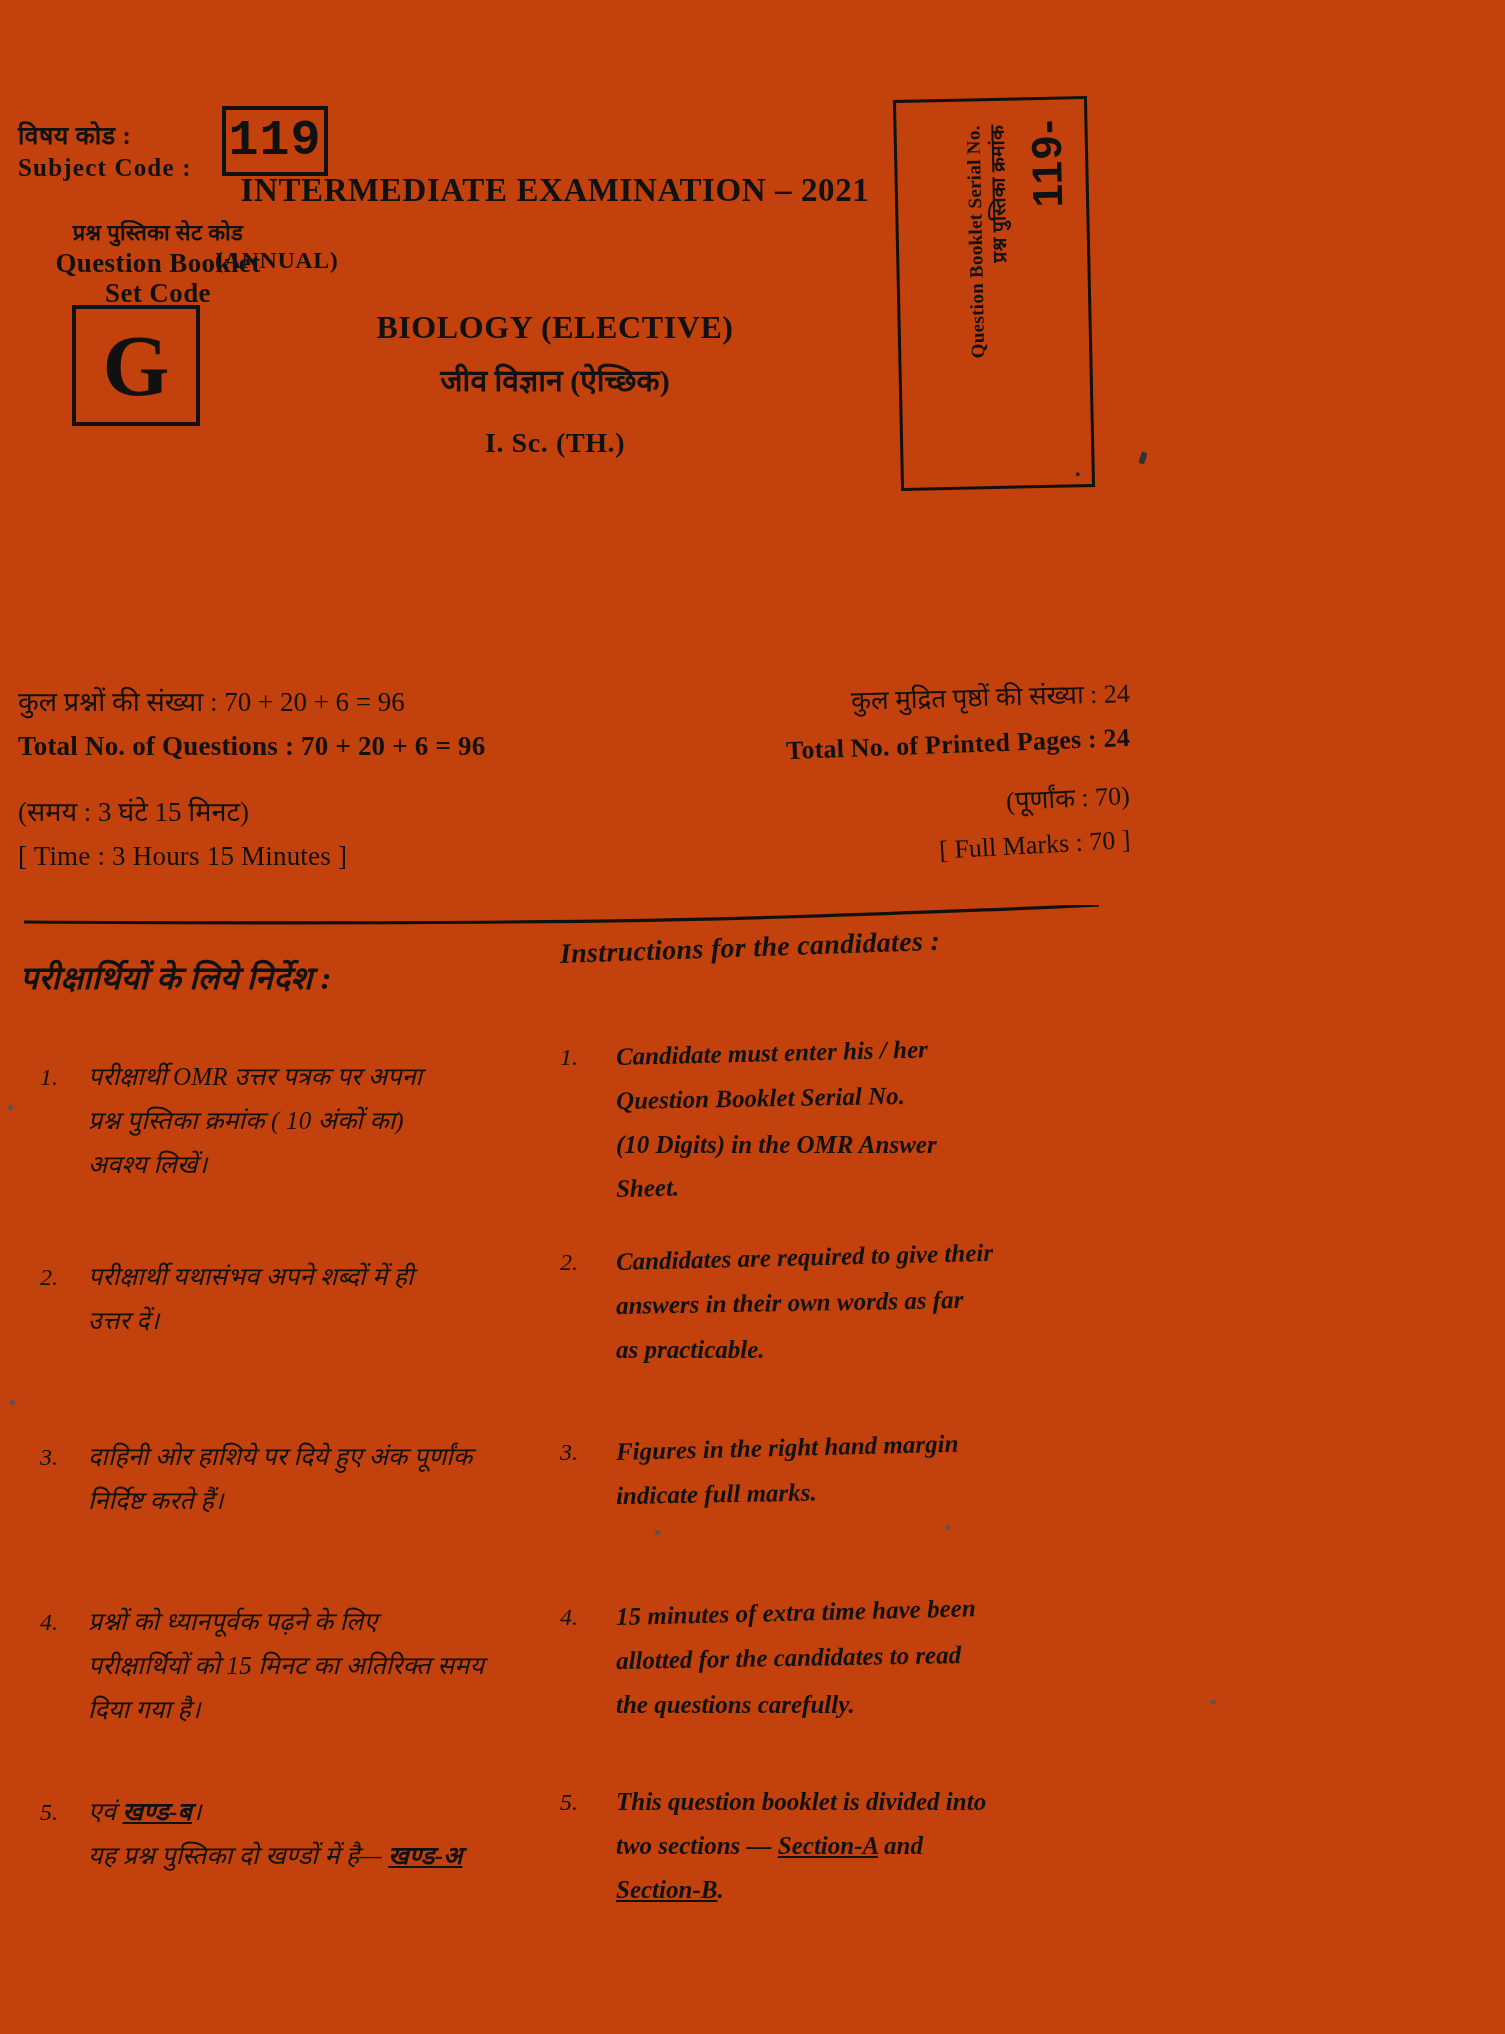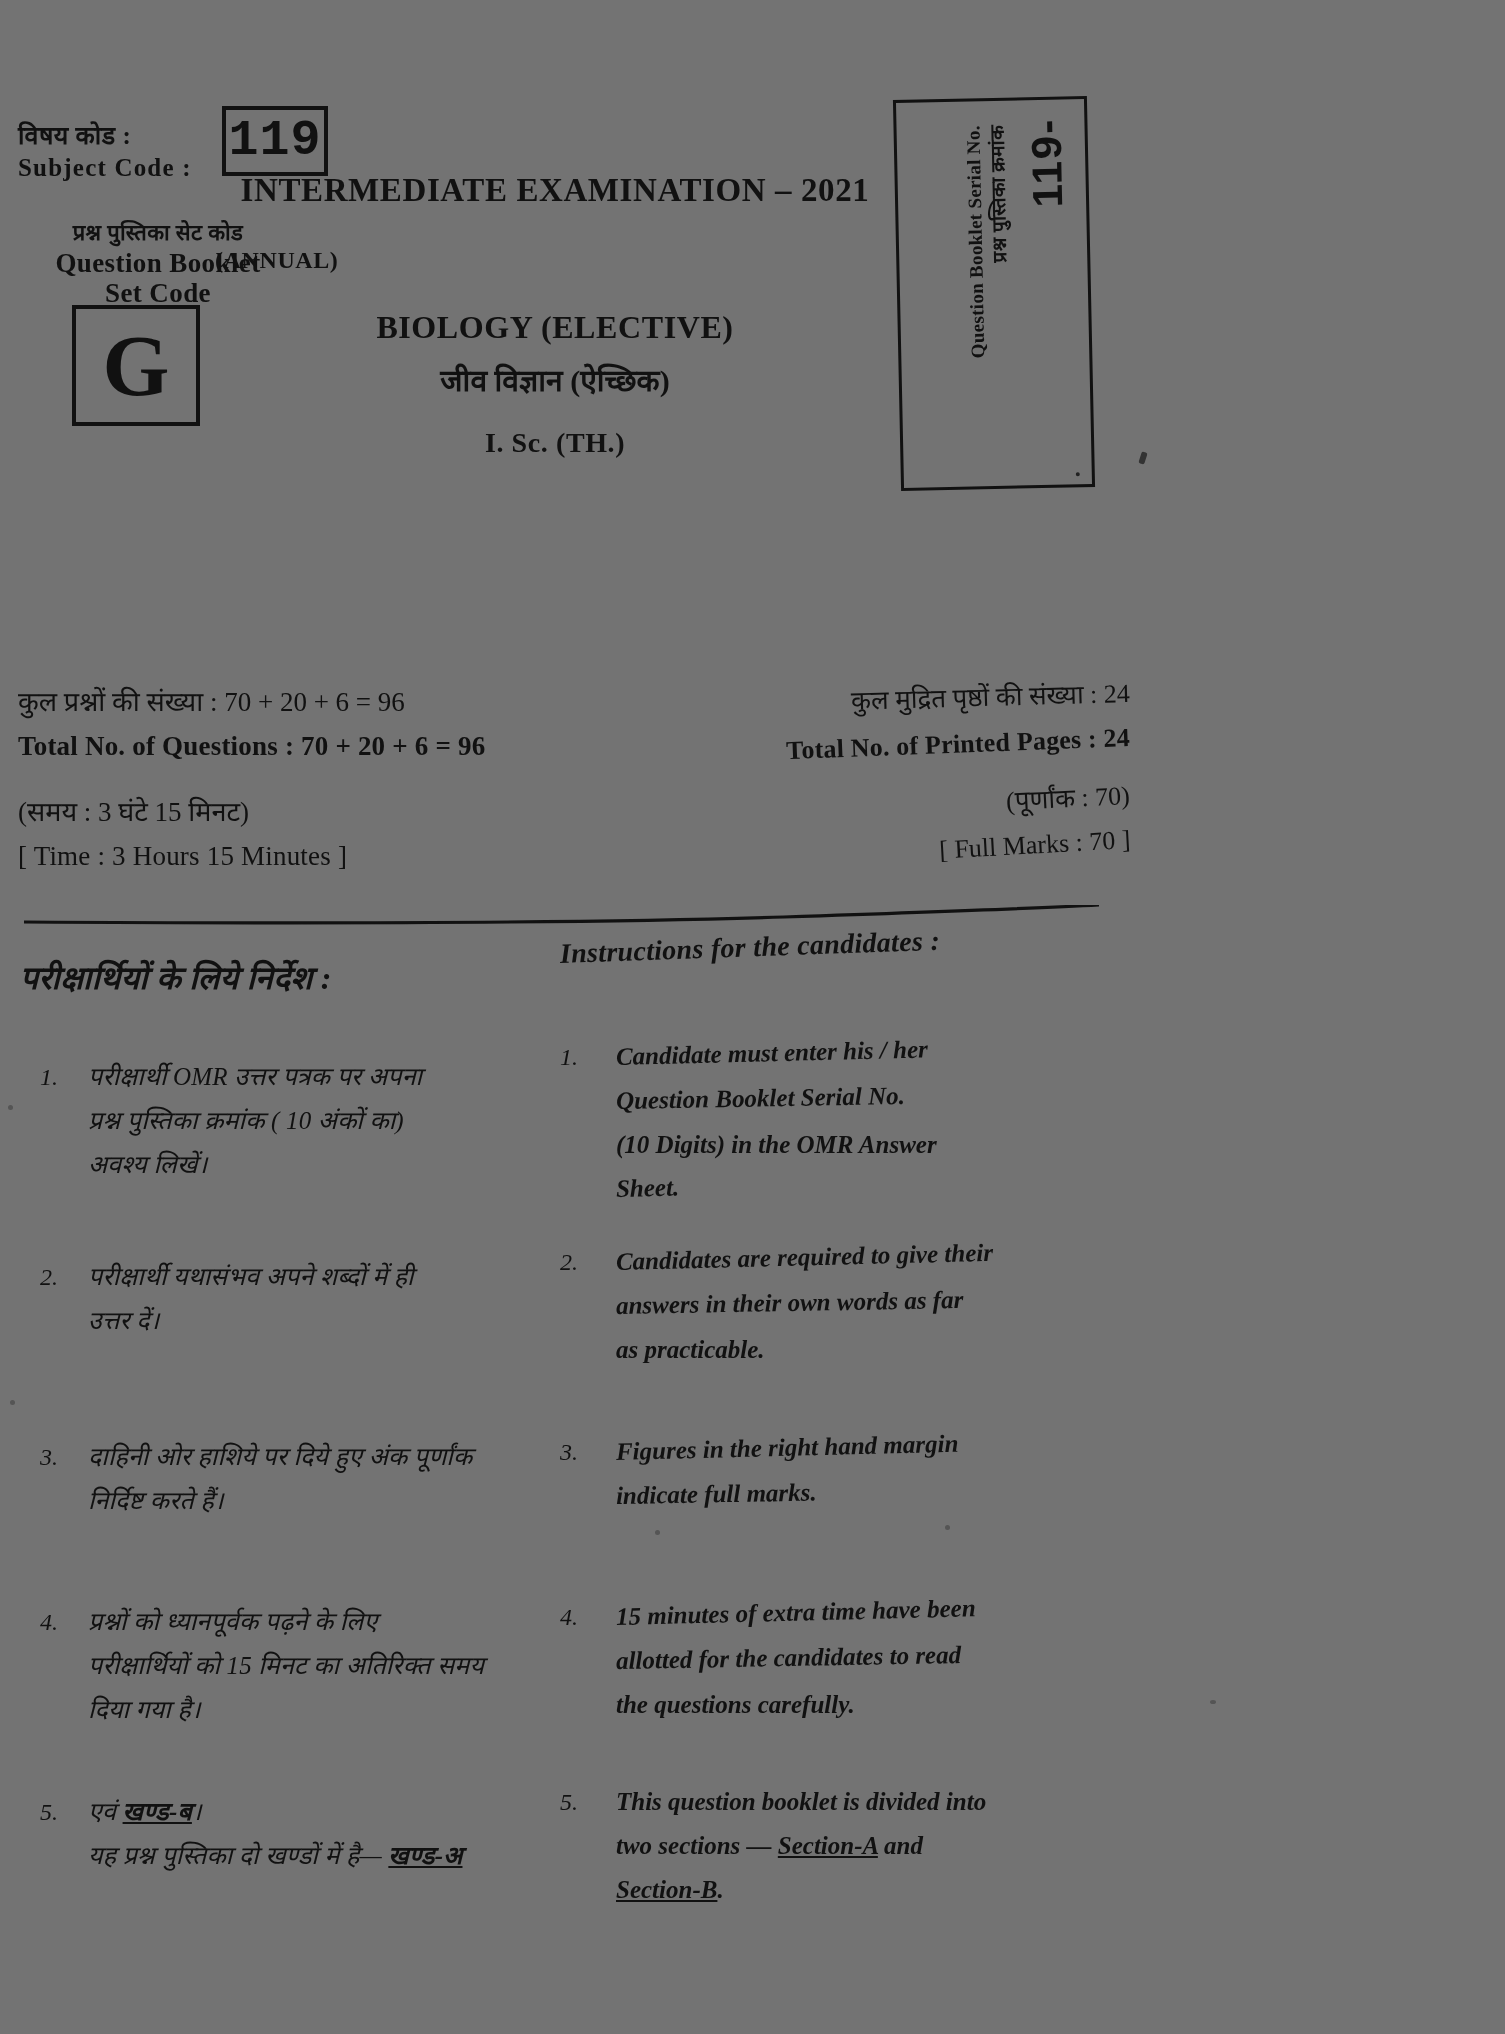--- a/index.html
+++ b/index.html
@@ -8,21 +8,21 @@
     background: #ffffff;
   }
   body {
     font-family: "Liberation Serif", serif;
     color: #111;
   }
   #page {
     position: relative;
     width: 1505px;
     height: 2034px;
-    background: #737373;
+    background: #c2410c;
     overflow: hidden;
   }
 
   
   .abs { position: absolute; }
   .bold  { font-weight: bold; }
   .ul    { text-decoration: underline; }
 
   
   #subject-code-block { left: 18px; top: 120px; }

